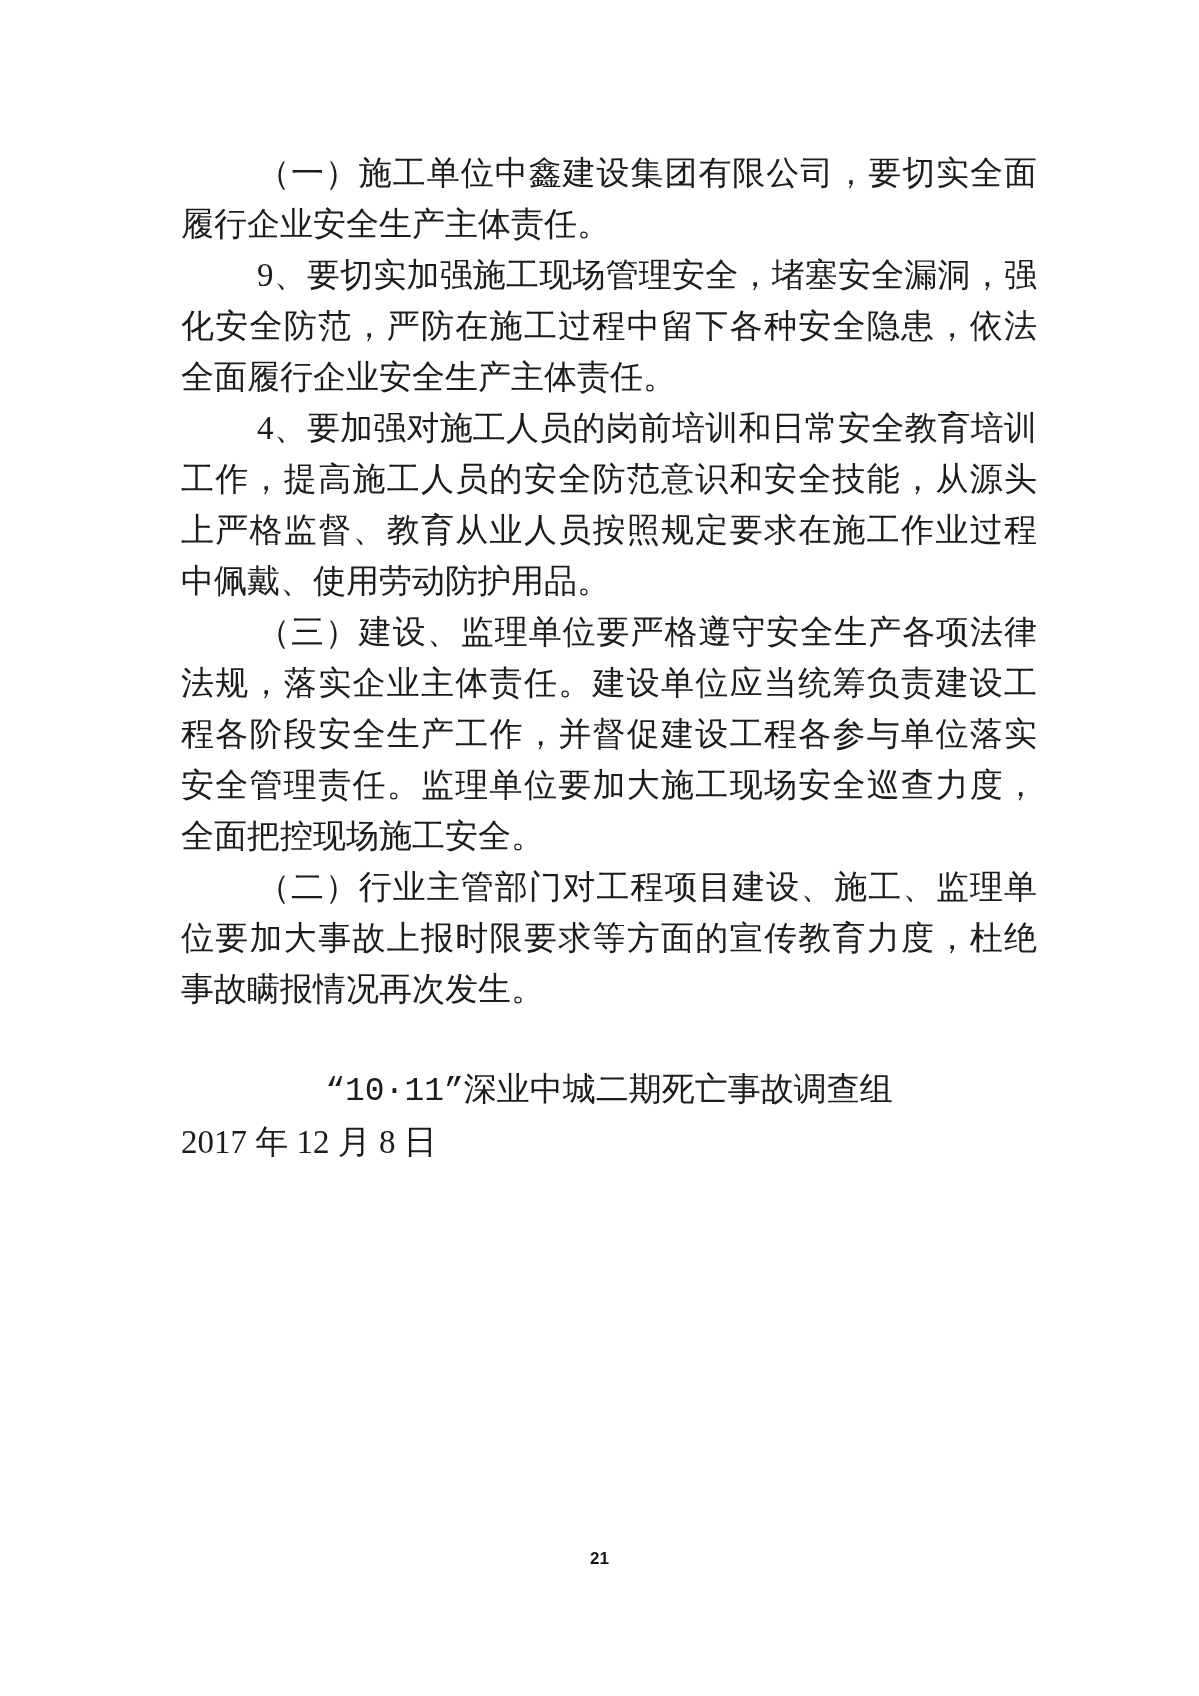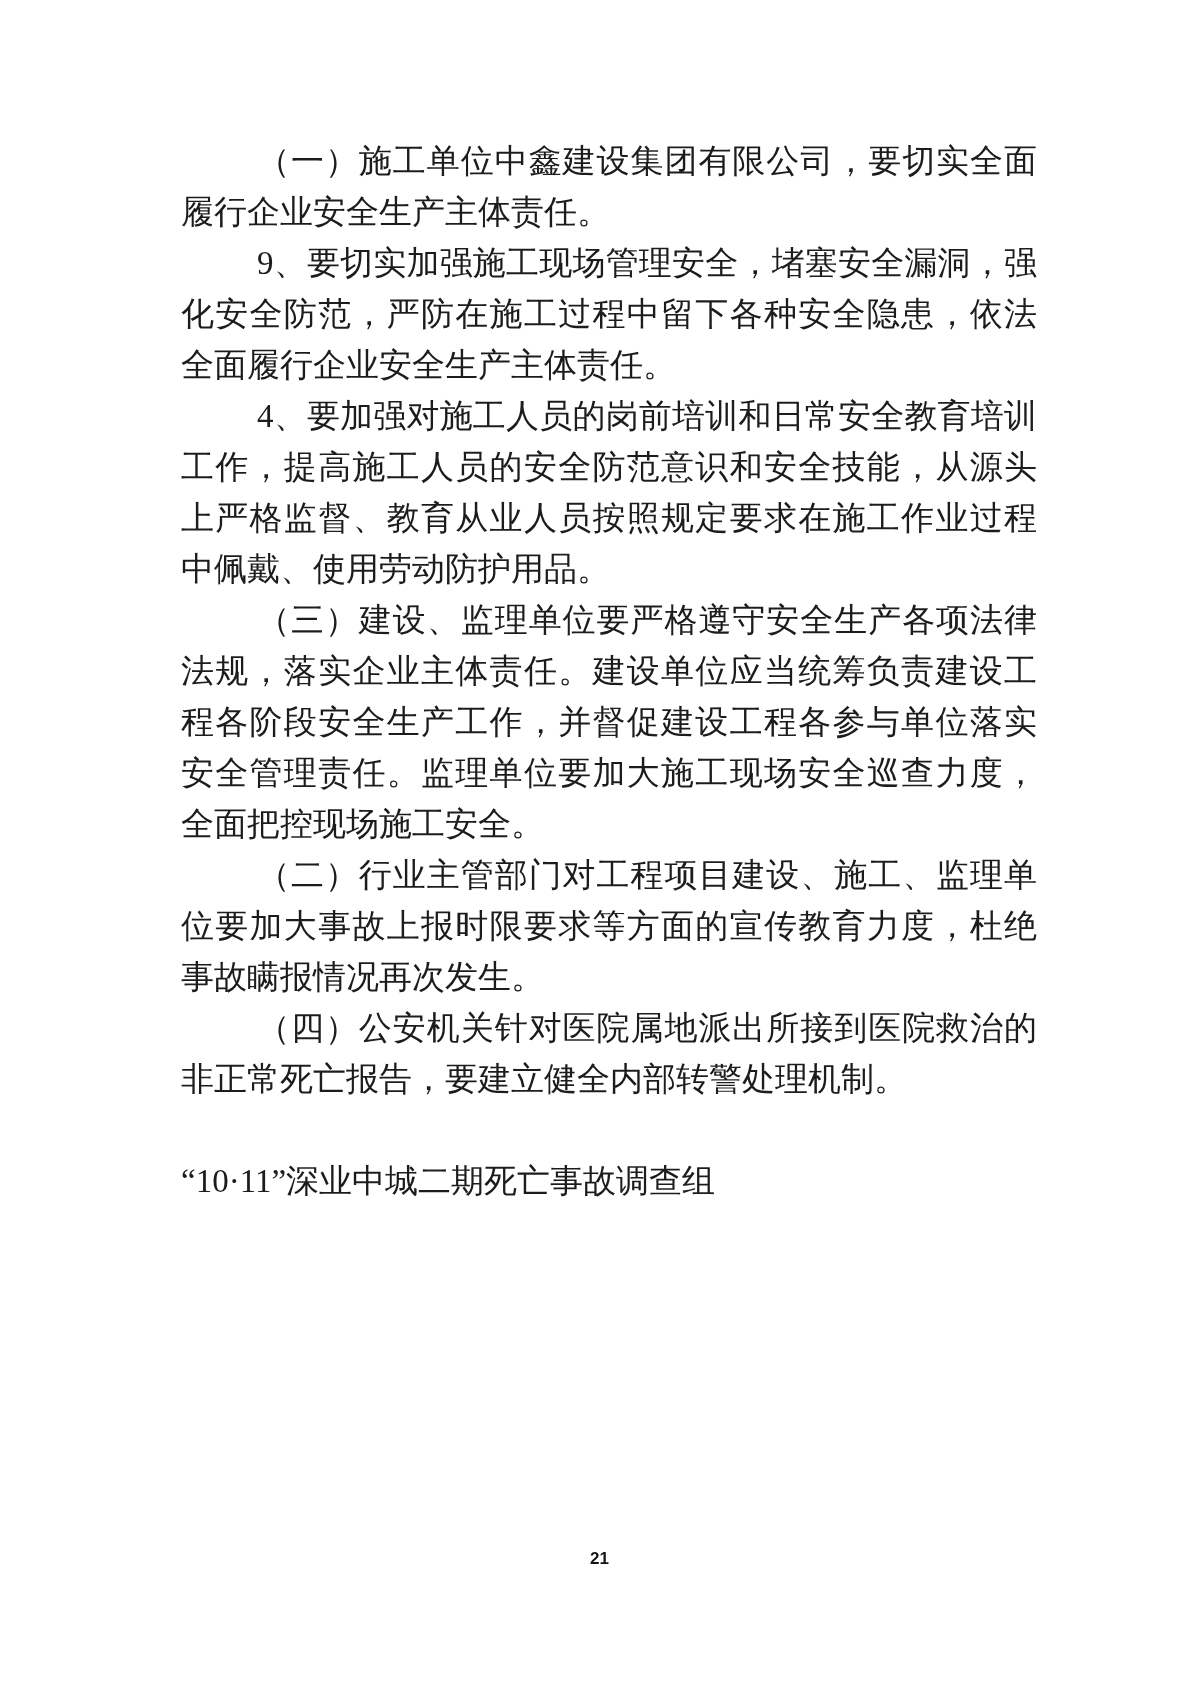--- a/index.html
+++ b/index.html
@@ -8,39 +8,40 @@
     width: 1199px;
     height: 1696px;
     background: #ffffff;
     overflow: hidden;
     font-family: "Liberation Serif", serif;
     color: #1c1c1c;
   }
   .body-text {
     position: absolute;
     left: 181px;
-    top: 136px;
+    top: 148px;
     width: 856px;
     font-size: 33px;
     line-height: 51px;
     text-align: justify;
     text-justify: inter-character;
     font-weight: 400;
   }
   .body-text p {
     margin: 0;
     padding: 0;
     text-indent: 76px;
   }
   .signature {
     text-indent: 0 !important;
     margin-top: 51px !important;
     margin-left: 98px;
-    text-align: left;
+    text-align: center;
     white-space: nowrap;
+    font-family: Liberation Mono, monospace;
   }
   .date-line {
     text-indent: 0 !important;
     margin-left: 372px;
     text-align: left;
     white-space: nowrap;
   }
   .footer {
     position: absolute;
     top: 1549px;
@@ -56,17 +57,17 @@
 </head>
 <body>
 
 <div class="page">
   <div class="body-text">
     <p>（一）施工单位中鑫建设集团有限公司，要切实全面履行企业安全生产主体责任。</p>
     <p>9、要切实加强施工现场管理安全，堵塞安全漏洞，强化安全防范，严防在施工过程中留下各种安全隐患，依法全面履行企业安全生产主体责任。</p>
     <p>4、要加强对施工人员的岗前培训和日常安全教育培训工作，提高施工人员的安全防范意识和安全技能，从源头上严格监督、教育从业人员按照规定要求在施工作业过程中佩戴、使用劳动防护用品。</p>
     <p>（三）建设、监理单位要严格遵守安全生产各项法律法规，落实企业主体责任。建设单位应当统筹负责建设工程各阶段安全生产工作，并督促建设工程各参与单位落实安全管理责任。监理单位要加大施工现场安全巡查力度，全面把控现场施工安全。</p>
     <p>（二）行业主管部门对工程项目建设、施工、监理单位要加大事故上报时限要求等方面的宣传教育力度，杜绝事故瞒报情况再次发生。</p>
-    <p>（四）公安机关针对医院属地派出所接到医院救治的非正常死亡报告，要建立健全内部转警处理机制。</p>
     <p class="signature">“10·11”深业中城二期死亡事故调查组</p>
+    <p class="date-line">2017 年 12 月 8 日</p>
   </div>
   <div class="footer">21</div>
 </div>
 
 </body></html>

